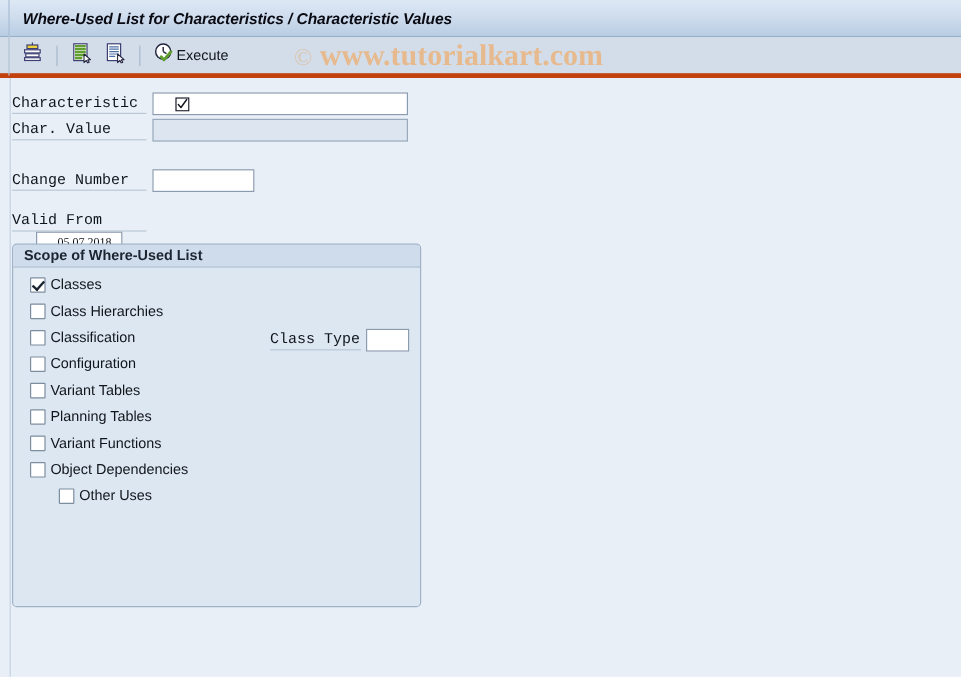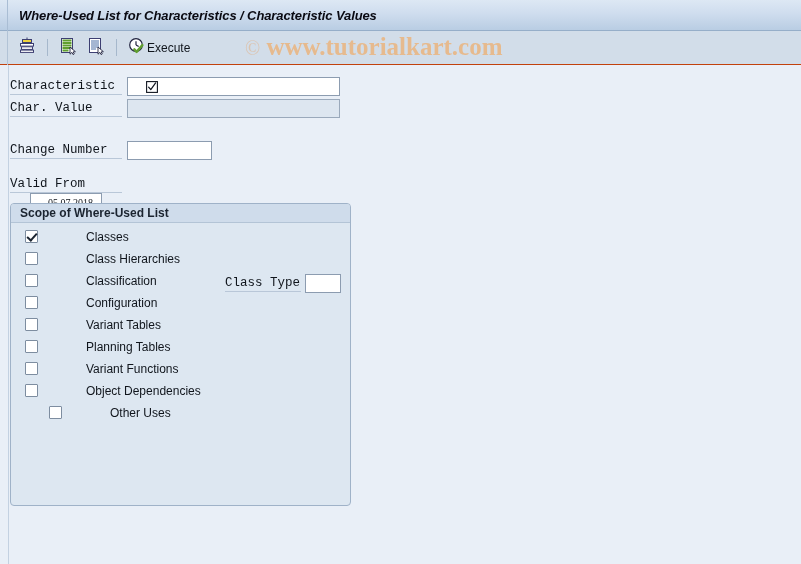--- a/index.html
+++ b/index.html
@@ -53,21 +53,21 @@
   }
 
   
   .toolbar {
     position: absolute;
     left: 0; top: 31px;
     width: 801px;
     height: 34px;
     box-sizing: border-box;
     background: #d2dde9;
-    border-bottom: 1px solid #c2410c;
+    border-bottom: 4px solid #c2410c;
     display: flex;
     align-items: center;
   }
   .toolbar .edge-left {
     width: 8px;
     height: 34px;
     box-sizing: border-box;
     border-right: 1px solid #b2c3d6;
     flex: 0 0 auto;
   }
@@ -201,25 +201,24 @@
     box-sizing: border-box;
     font-weight: bold;
   }
   .groupbox-body {
     position: relative;
     height: calc(100% - 20px);
   }
   .cb-row {
     position: absolute;
     display: flex;
-    align-items: flex-start;
+    align-items: flex-end;
     left: 14px;
     white-space: nowrap;
     cursor: default;
-    gap: 44px;
   }
   .cbox {
     width: 13px;
     height: 13px;
     box-sizing: border-box;
     border: 1px solid #7d8da0;
     background: #ffffff;
     flex: 0 0 auto;
     position: relative;
     border-radius: 1px;

